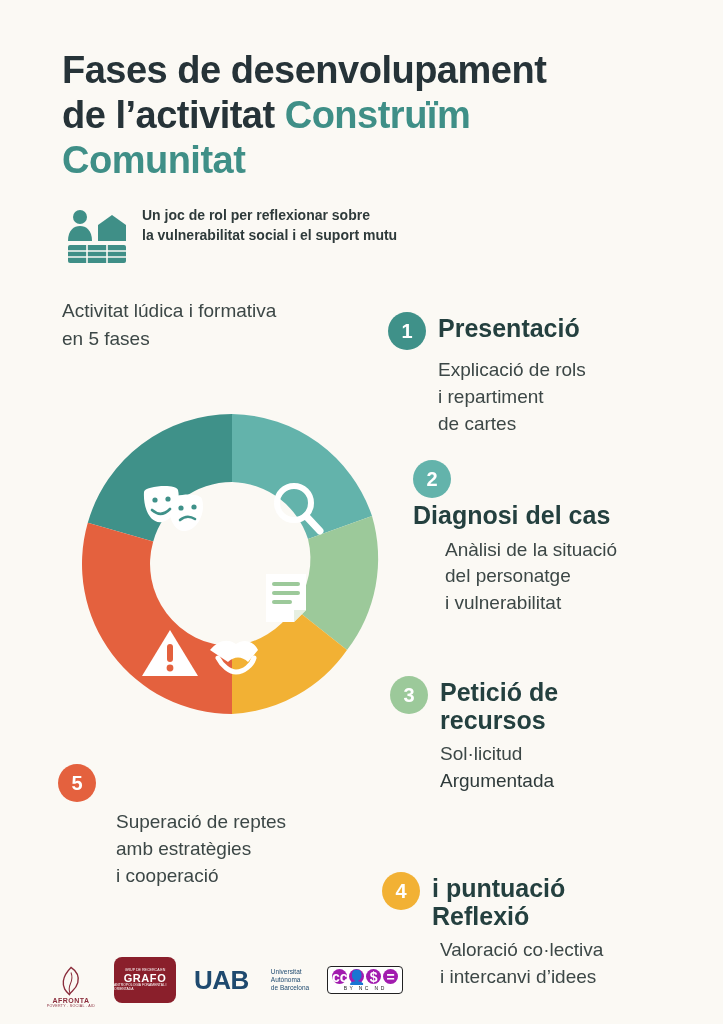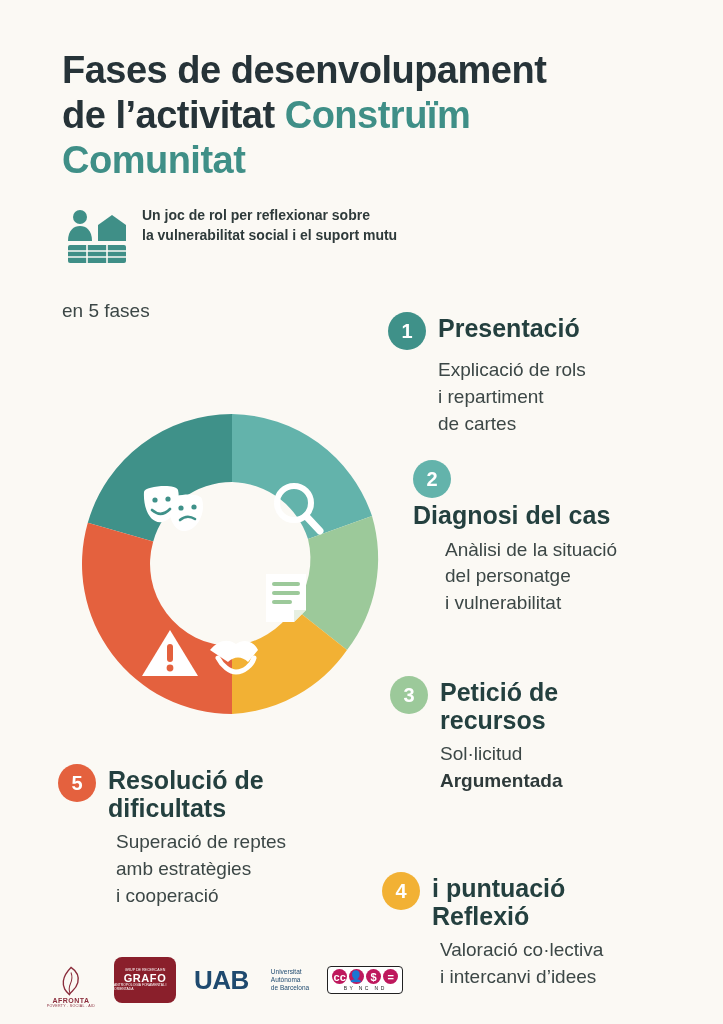--- a/index.html
+++ b/index.html
@@ -110,21 +110,21 @@
     margin-left: 12px;
     padding-top: 3px;
   }
   .phase-body {
     font-size: 19px;
     line-height: 1.42;
     color: #3c4746;
     margin-top: 7px;
   }
   .phase-body .strongline {
-    font-weight: bold;
+    font-weight: normal;
     color: #2e3a3a;
   }
 
   
   #phase-1 { left: 388px; top: 312px; width: 300px; }
   #phase-1 .phase-body { margin-left: 50px; }
   #phase-2 { left: 413px; top: 460px; width: 300px; }
   #phase-2 .phase-body { margin-left: 32px; }
   #phase-3 { left: 390px; top: 676px; width: 300px; }
   #phase-3 .phase-body { margin-left: 50px; }
@@ -206,23 +206,23 @@
     background: #fff;
   }
   .logo-cc .cc-row {
     display: flex;
     gap: 2px;
   }
   .cc-circle {
     width: 15px;
     height: 15px;
     border-radius: 50%;
-    background: #be185d;
+    background: #a21caf;
     color: #fff;
-    font-size: 11px;
+    font-size: 14px;
     font-weight: bold;
     display: flex;
     align-items: center;
     justify-content: center;
   }
   .logo-cc .cc-labels {
     font-size: 5px;
     letter-spacing: 2.4px;
     color: #222;
     margin-top: 1px;
@@ -257,20 +257,21 @@
         </g>
       </svg>
     </div>
     <div class="subtitle-text">
       <div>Un joc de rol per reflexionar sobre</div>
       <div>la vulnerabilitat social i el suport mutu</div>
     </div>
   </div>
 
   <div class="lead">
+    <div>Activitat lúdica i formativa</div>
     <div>en 5 fases</div>
   </div>
 
   <div class="donut-wrap">
     <svg viewBox="0 0 340 370" width="340" height="370" aria-hidden="true">
 
       <path d="M 170 190
                m 0 0
                L 170 190
                Z" fill="none"></path>
@@ -372,24 +373,20 @@
     </div>
     <div class="phase-body">
       <div>Valoració co·lectiva</div>
       <div>i intercanvi d’idees</div>
     </div>
   </div>
 
   <div class="phase" id="phase-5">
     <div class="phase-head">
       <div class="badge" style="background:#e4613e">5</div>
-      <div class="phase-title">
-        <div>Resolució de</div>
-        <div>dificultats</div>
-      </div>
     </div>
     <div class="phase-body">
       <div>Superació de reptes</div>
       <div>amb estratègies</div>
       <div>i cooperació</div>
     </div>
   </div>
 
   <div class="logos">
 

